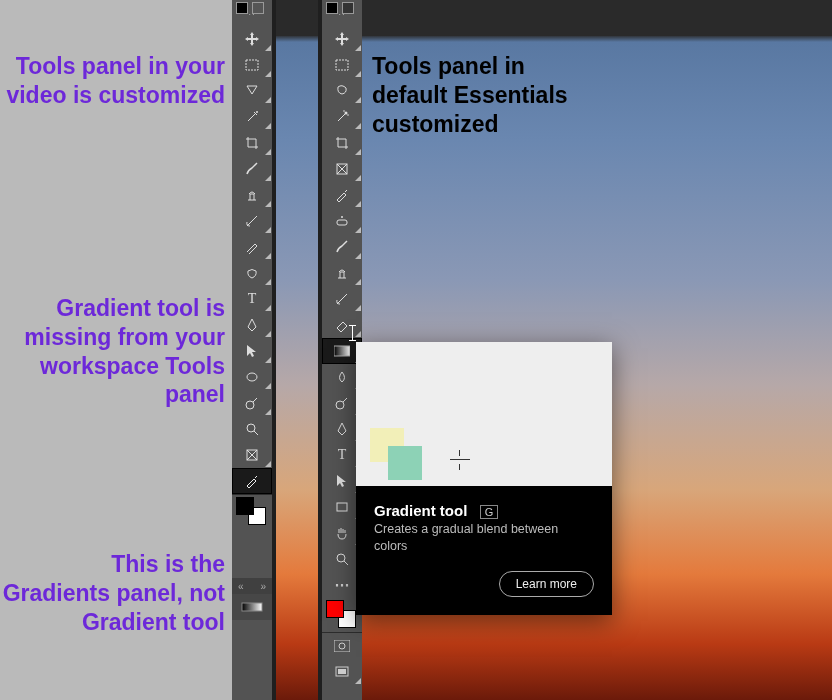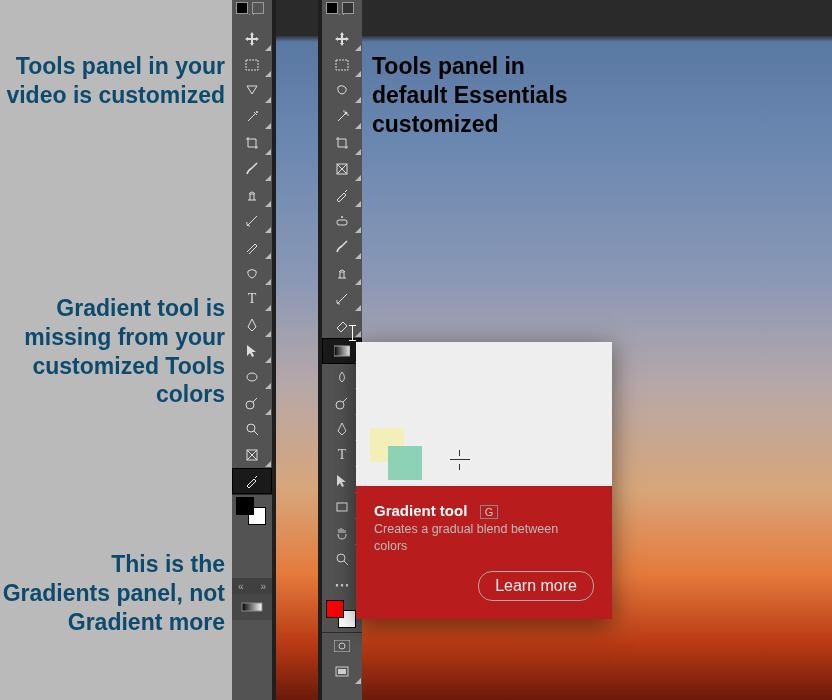--- a/index.html
+++ b/index.html
@@ -6,21 +6,21 @@
   body {
     font-family: -apple-system, BlinkMacSystemFont, "Segoe UI", Arial, sans-serif;
     background: #bababa;
     width: 832px;
     height: 700px;
     overflow: hidden;
     position: relative;
   }
   .annotation {
     position: absolute;
-    color: #0c4a6e;
+    color: #6d28d9;
     font-weight: 700;
     font-size: 23px;
     line-height: 1.25;
     text-align: right;
   }
   .annotation-light {
     position: absolute;
     color: #000;
     font-weight: 700;
     font-size: 23px;
@@ -125,21 +125,21 @@
     color: #aaa;
     font-size: 10px;
     background: #404040;
   }
   
   .tooltip {
     position: absolute;
     left: 356px;
     top: 342px;
     width: 256px;
-    background: #b91c1c;
+    background: #000000;
     box-shadow: 0 6px 24px rgba(0,0,0,.5);
     color: #ddd;
     font-family: "Segoe UI", Arial, sans-serif;
   }
   .tooltip-preview {
     height: 144px;
     background: #eee;
     position: relative;
   }
   .sq1, .sq2 {
@@ -185,21 +185,21 @@
     font-size: 12.5px;
     color: #bcbcbc;
     margin-top: 1px;
     line-height: 1.35;
   }
   .learn-more {
     display: inline-block;
     border: 1px solid #aaa;
     border-radius: 14px;
     padding: 5px 16px;
-    font-size: 16px;
+    font-size: 12px;
     color: #eee;
     margin-top: 16px;
     float: right;
     cursor: pointer;
   }
   .row-dots {
     letter-spacing: 1px;
     font-size: 10px;
     color: #aaa;
   }
@@ -219,22 +219,22 @@
   .cursor-i::before { left: 4px; top: 0; width: 1px; height: 16px; }
   .cursor-i .cap { position: absolute; height: 1px; width: 7px; left: 1px; background: #fff; }
 </style>
 </head>
 <body>
 
 <div class="photo-bg"></div>
 <div class="photo-top"></div>
 
 <div class="annotation" style="left:0;top:52px;width:225px">Tools panel in your video is customized</div>
-<div class="annotation" style="left:0;top:294px;width:225px">Gradient tool is missing from your customized Tools colors</div>
-<div class="annotation" style="left:0;top:550px;width:225px">This is the Gradients panel, not Gradient more</div>
+<div class="annotation" style="left:0;top:294px;width:225px">Gradient tool is missing from your workspace Tools panel</div>
+<div class="annotation" style="left:0;top:550px;width:225px">This is the Gradients panel, not Gradient tool</div>
 <div class="annotation-light" style="left:372px;top:52px;width:220px">Tools panel in default Essentials customized</div>
 
 <div class="tools-panel left">
   <div class="tool-slot">
       <span class="row-dots">∙∙</span>
     </div>
   <div class="tool-slot triangle-br">
       <svg width="14" height="14" viewBox="0 0 14 14">
         <path d="M7 0 L9 3 H8 V6 H11 V5 L14 7 L11 9 V8 H8 V11 H9 L7 14 L5 11 H6 V8 H3 V9 L0 7 L3 5 V6 H6 V3 H5 Z" fill="#ddd"></path>
       </svg>

